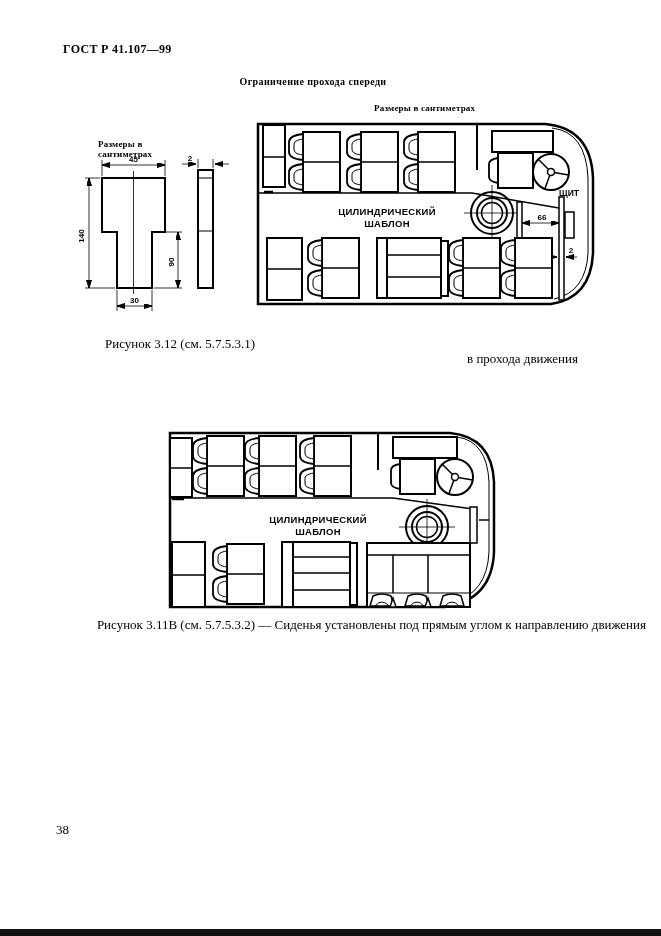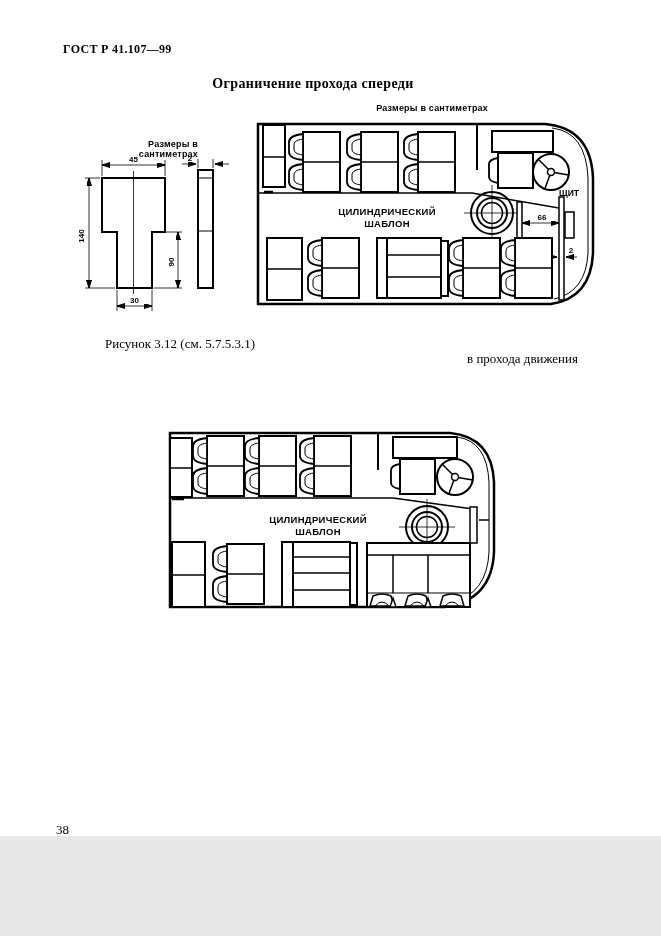--- a/index.html
+++ b/index.html
@@ -1,22 +1,22 @@
 <!DOCTYPE html>
 <html><head>
 <meta charset="utf-8">
 <style>
   html,body{margin:0;padding:0;background:#e8e8e8;}
-  .page{position:relative;width:661px;height:836px;background:#ffffff;overflow:hidden;
+  .page{position:relative;width:661px;height:936px;background:#ffffff;overflow:hidden;
         font-family:"Liberation Serif",serif;color:#000;}
   .gost-header{position:absolute;left:63px;top:42px;font-size:12px;font-weight:bold;letter-spacing:.3px;}
   .doc-title{position:absolute;left:15px;top:76px;width:596px;text-align:center;
-             font-size:14px;font-weight:bold;letter-spacing:.4px;}
-  .units{position:absolute;font-family:Liberation Sans, sans-serif;font-size:9px;font-weight:bold;
-         text-align:right;letter-spacing:.2px;}
+             font-size:10px;font-weight:bold;letter-spacing:.4px;}
+  .units{position:absolute;font-family:Liberation Serif, serif;font-size:9px;font-weight:bold;
+         text-align:left;letter-spacing:.2px;}
   .units-top{left:374px;top:103px;width:114px;}
   .units-left{left:98px;top:139px;width:100px;}
   .caption{position:absolute;font-size:13px;text-align:right;line-height:15px;}
   .cap312{left:75px;top:336px;width:180px;}
   .cap313a{left:278px;top:336px;width:300px;}
   .cap311b{left:15px;top:617px;width:631px;}
   .page-number{position:absolute;left:56px;top:822px;font-size:13px;}
   .fig{position:absolute;}
   .fig312{left:75px;top:135px;}
   .fig313a{left:256px;top:120px;}
@@ -232,16 +232,17 @@
       <use href="#bback" x="201" y="163"></use>
       <use href="#bback" x="236" y="163"></use>
       <use href="#bback" x="271" y="163"></use>
       <path d="M222,177 L225,168 L228,177 Z" class="fw15"></path>
       <path d="M257,177 L260,168 L263,177 Z" class="fw15"></path>
     </g>
   </svg>
 
   <div class="caption cap312">Рисунок 3.12 (см. 5.7.5.3.1)</div>
   <div class="caption cap313a"><br><span>в прохода движения</span></div>
+  <div class="caption cap311b">Рисунок 3.11В (см. 5.7.5.3.2) — Сиденья установлены под прямым углом к направлению движения</div>
 
   <div class="page-number">38</div>
   <div class="page-edge"></div>
 </div>
 
 </body></html>

